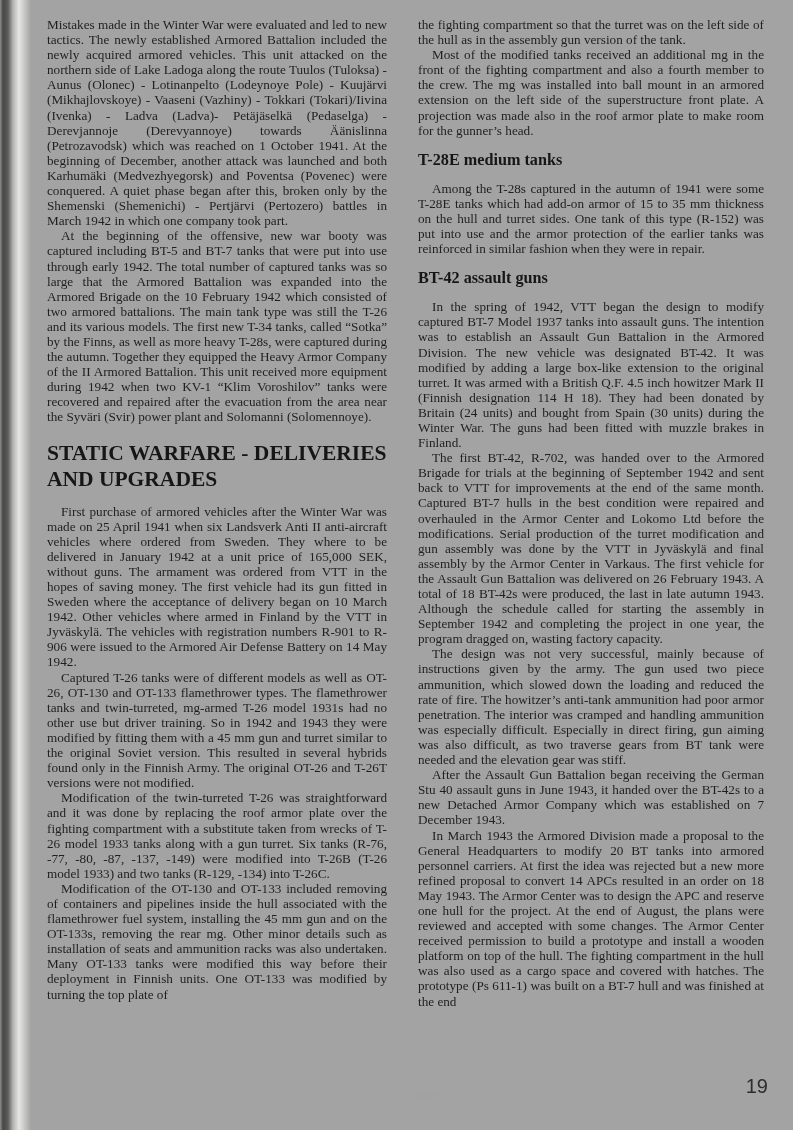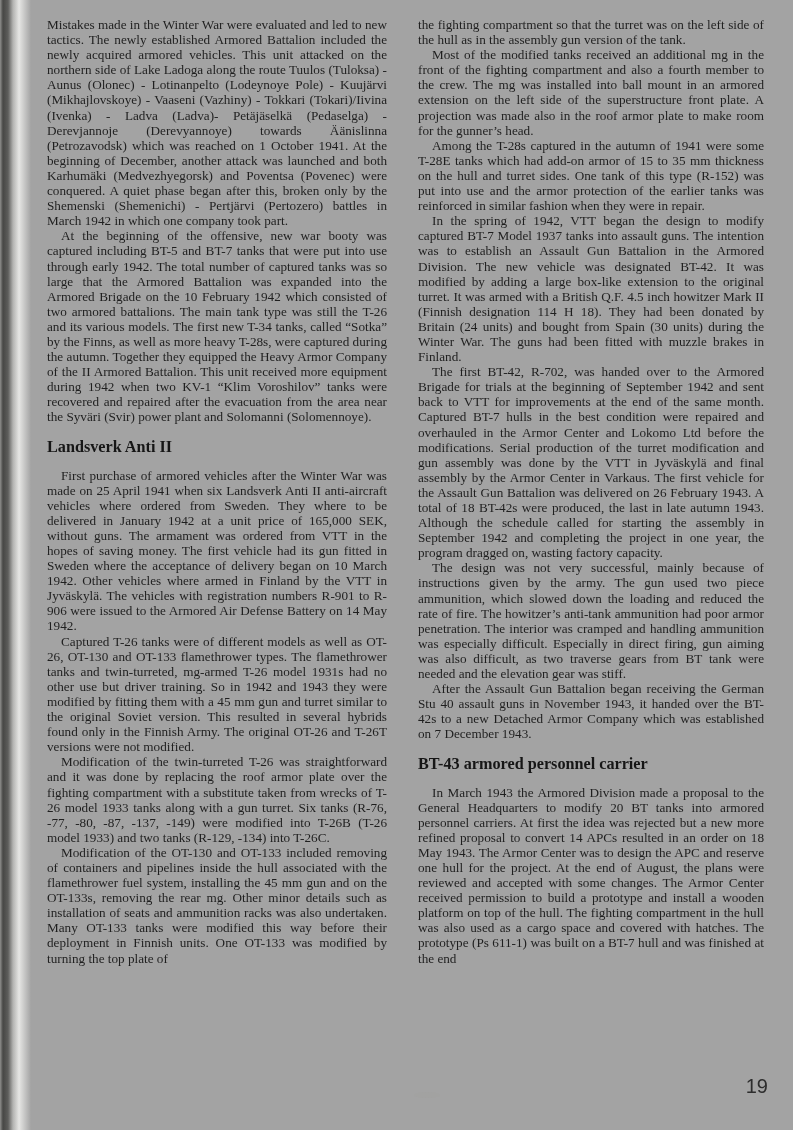--- a/index.html
+++ b/index.html
@@ -68,36 +68,37 @@
 <body>
 
 <div class="page">
   <div class="binding-shadow"></div>
 
   <div class="columns">
 
     <div class="col col-left">
       <p class="continues">Mistakes made in the Winter War were evaluated and led to new tactics. The newly established Armored Battalion included the newly acquired armored vehicles. This unit attacked on the northern side of Lake Ladoga along the route Tuulos (Tuloksa) - Aunus (Olonec) - Lotinanpelto (Lodeynoye Pole) - Kuujärvi (Mikhajlovskoye) - Vaaseni (Vazhiny) - Tokkari (Tokari)/Iivina (Ivenka) - Ladva (Ladva)- Petäjäselkä (Pedaselga) - Derevjannoje (Derevyannoye) towards Äänislinna (Petrozavodsk) which was reached on 1 October 1941. At the beginning of December, another attack was launched and both Karhumäki (Medvezhyegorsk) and Poventsa (Povenec) were conquered. A quiet phase began after this, broken only by the Shemenski (Shemenichi) - Pertjärvi (Pertozero) battles in March 1942 in which one company took part.</p>
       <p>At the beginning of the offensive, new war booty was captured including BT-5 and BT-7 tanks that were put into use through early 1942. The total number of captured tanks was so large that the Armored Battalion was expanded into the Armored Brigade on the 10 February 1942 which consisted of two armored battalions. The main tank type was still the T-26 and its various models. The first new T-34 tanks, called “Sotka” by the Finns, as well as more heavy T-28s, were captured during the autumn. Together they equipped the Heavy Armor Company of the II Armored Battalion. This unit received more equipment during 1942 when two KV-1 “Klim Voroshilov” tanks were recovered and repaired after the evacuation from the area near the Syväri (Svir) power plant and Solomanni (Solomennoye).</p>
-      <h2>Landsverk Anti II</h2>
+      <h1>STATIC WARFARE - DELIVERIES AND UPGRADES</h1>
       <p>First purchase of armored vehicles after the Winter War was made on 25 April 1941 when six Landsverk Anti II anti-aircraft vehicles where ordered from Sweden. They where to be delivered in January 1942 at a unit price of 165,000 SEK, without guns. The armament was ordered from VTT in the hopes of saving money. The first vehicle had its gun fitted in Sweden where the acceptance of delivery began on 10 March 1942. Other vehicles where armed in Finland by the VTT in Jyväskylä. The vehicles with registration numbers R-901 to R-906 were issued to the Armored Air Defense Battery on 14 May 1942.</p>
       <p>Captured T-26 tanks were of different models as well as OT-26, OT-130 and OT-133 flamethrower types. The flamethrower tanks and twin-turreted, mg-armed T-26 model 1931s had no other use but driver training. So in 1942 and 1943 they were modified by fitting them with a 45 mm gun and turret similar to the original Soviet version. This resulted in several hybrids found only in the Finnish Army. The original OT-26 and T-26T versions were not modified.</p>
       <p>Modification of the twin-turreted T-26 was straightforward and it was done by replacing the roof armor plate over the fighting compartment with a substitute taken from wrecks of T-26 model 1933 tanks along with a gun turret. Six tanks (R-76, -77, -80, -87, -137, -149) were modified into T-26B (T-26 model 1933) and two tanks (R-129, -134) into T-26C.</p>
       <p>Modification of the OT-130 and OT-133 included removing of containers and pipelines inside the hull associated with the flamethrower fuel system, installing the 45 mm gun and on the OT-133s, removing the rear mg. Other minor details such as installation of seats and ammunition racks was also undertaken. Many OT-133 tanks were modified this way before their deployment in Finnish units. One OT-133 was modified by turning the top plate of</p>
     </div>
 
     <div class="col col-right">
       <p class="continues">the fighting compartment so that the turret was on the left side of the hull as in the assembly gun version of the tank.</p>
       <p>Most of the modified tanks received an additional mg in the front of the fighting compartment and also a fourth member to the crew. The mg was installed into ball mount in an armored extension on the left side of the superstructure front plate. A projection was made also in the roof armor plate to make room for the gunner’s head.</p>
+      <h2>T-28E medium tanks</h2>
       <p>Among the T-28s captured in the autumn of 1941 were some T-28E tanks which had add-on armor of 15 to 35 mm thickness on the hull and turret sides. One tank of this type (R-152) was put into use and the armor protection of the earlier tanks was reinforced in similar fashion when they were in repair.</p>
+      <h2>BT-42 assault guns</h2>
       <p>In the spring of 1942, VTT began the design to modify captured BT-7 Model 1937 tanks into assault guns. The intention was to establish an Assault Gun Battalion in the Armored Division. The new vehicle was designated BT-42. It was modified by adding a large box-like extension to the original turret. It was armed with a British Q.F. 4.5 inch howitzer Mark II (Finnish designation 114 H 18). They had been donated by Britain (24 units) and bought from Spain (30 units) during the Winter War. The guns had been fitted with muzzle brakes in Finland.</p>
       <p>The first BT-42, R-702, was handed over to the Armored Brigade for trials at the beginning of September 1942 and sent back to VTT for improvements at the end of the same month. Captured BT-7 hulls in the best condition were repaired and overhauled in the Armor Center and Lokomo Ltd before the modifications. Serial production of the turret modification and gun assembly was done by the VTT in Jyväskylä and final assembly by the Armor Center in Varkaus. The first vehicle for the Assault Gun Battalion was delivered on 26 February 1943. A total of 18 BT-42s were produced, the last in late autumn 1943. Although the schedule called for starting the assembly in September 1942 and completing the project in one year, the program dragged on, wasting factory capacity.</p>
       <p>The design was not very successful, mainly because of instructions given by the army. The gun used two piece ammunition, which slowed down the loading and reduced the rate of fire. The howitzer’s anti-tank ammunition had poor armor penetration. The interior was cramped and handling ammunition was especially difficult. Especially in direct firing, gun aiming was also difficult, as two traverse gears from BT tank were needed and the elevation gear was stiff.</p>
-      <p>After the Assault Gun Battalion began receiving the German Stu 40 assault guns in November 1943, it handed over the BT-42s to a new Detached Armor Company which was established on 7 December 1943.</p>
-      <h2>BT-43 armored personnel carrier</h2>
+      <p>After the Assault Gun Battalion began receiving the German Stu 40 assault guns in June 1943, it handed over the BT-42s to a new Detached Armor Company which was established on 7 December 1943.</p>
       <p>In March 1943 the Armored Division made a proposal to the General Headquarters to modify 20 BT tanks into armored personnel carriers. At first the idea was rejected but a new more refined proposal to convert 14 APCs resulted in an order on 18 May 1943. The Armor Center was to design the APC and reserve one hull for the project. At the end of August, the plans were reviewed and accepted with some changes. The Armor Center received permission to build a prototype and install a wooden platform on top of the hull. The fighting compartment in the hull was also used as a cargo space and covered with hatches. The prototype (Ps 611-1) was built on a BT-7 hull and was finished at the end</p>
     </div>
 
   </div>
 
   <div class="scan-smudge"></div>
   <div class="page-number">19</div>
 </div>
 
 </body></html>

